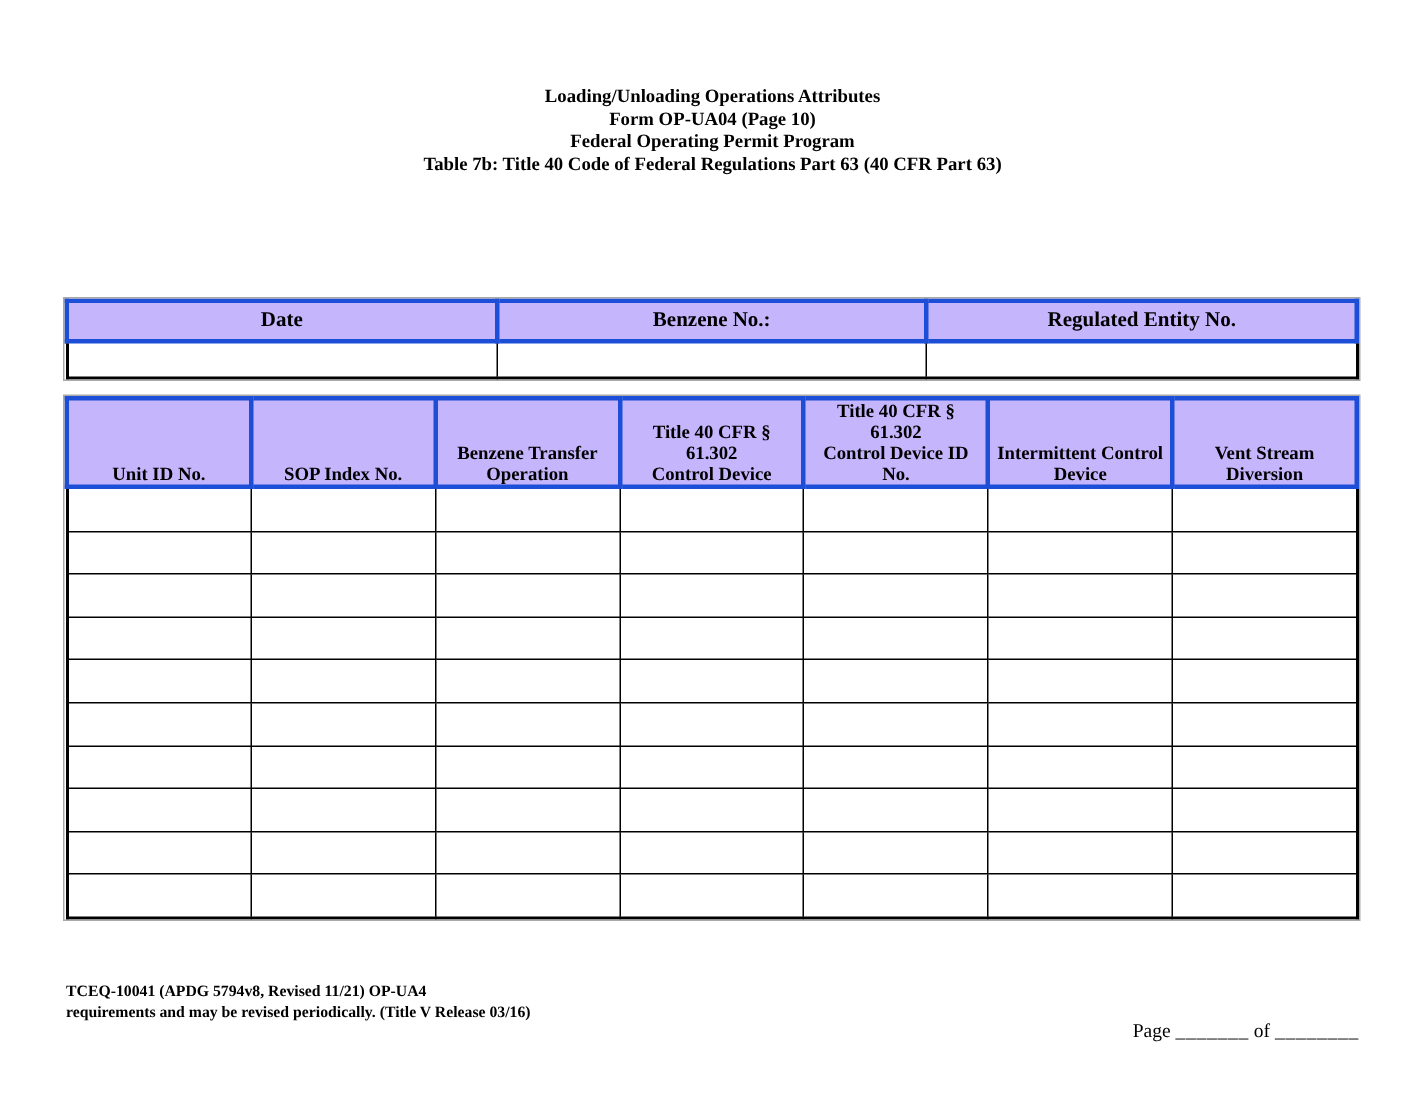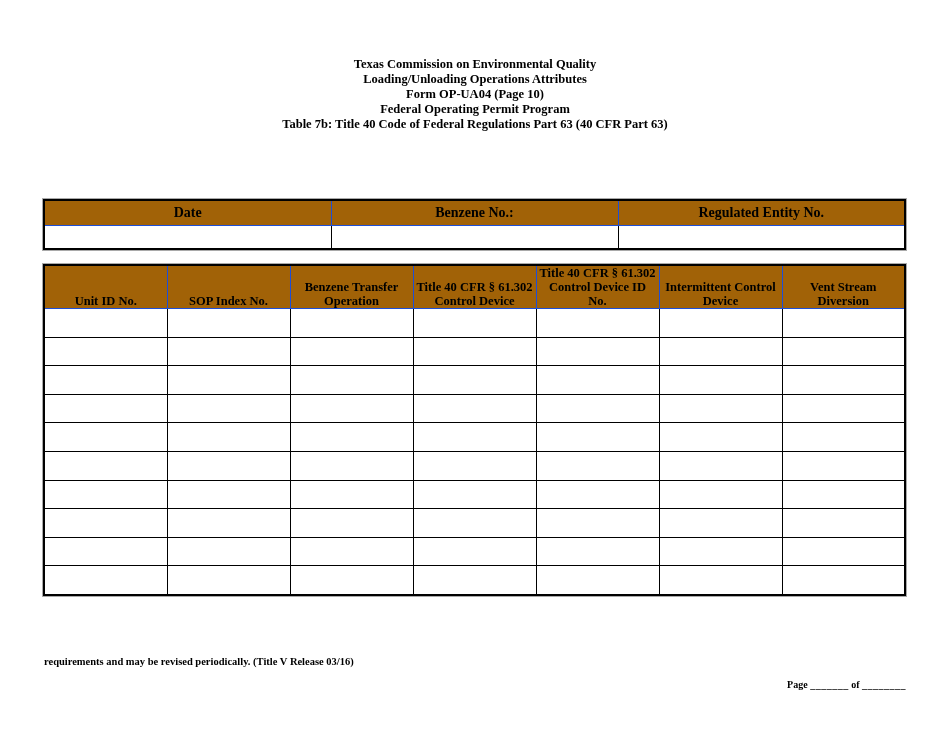--- a/index.html
+++ b/index.html
@@ -32,22 +32,22 @@
   table.form-table {
     position: absolute;
     left: 43px;
     width: 863px;
     border-collapse: collapse;
     table-layout: fixed;
     border: 2px solid #000;
     outline: 1px solid #a9a9a9;
   }
   table.form-table th {
-    background: #a16207;
-    border: 1px solid #1d4ed8;
+    background: #c4b5fd;
+    border: 3px solid #1d4ed8;
     font-weight: bold;
     text-align: center;
     padding: 0 2px;
   }
   table.form-table td {
     border: 1px solid #000;
     background: #ffffff;
     padding: 0;
   }
 
@@ -79,31 +79,30 @@
     left: 44px;
     top: 655px;
     font-size: 10.5px;
     line-height: 13.5px;
     font-weight: bold;
   }
   .footer-right {
     position: absolute;
     right: 44px;
     top: 679px;
-    font-size: 10px;
-    font-weight: bold;
+    font-size: 13px;
+    font-weight: normal;
     white-space: nowrap;
   }
   .footer-right .blank { letter-spacing: 0.5px; }
 </style>
 </head>
 <body>
 
 <header class="doc-header">
-  <div>Texas Commission on Environmental Quality</div>
   <div>Loading/Unloading Operations Attributes</div>
   <div>Form OP-UA04 (Page 10)</div>
   <div>Federal Operating Permit Program</div>
   <div>Table 7b: Title 40 Code of Federal Regulations Part 63 (40 CFR Part 63)</div>
 </header>
 
 <table class="form-table info-table">
   <thead>
     <tr>
       <th>Date</th>
@@ -225,20 +224,21 @@
       <td></td>
       <td></td>
       <td></td>
       <td></td>
       <td></td>
     </tr>
     </tbody>
 </table>
 
 <div class="footer-left">
+  <div>TCEQ-10041 (APDG 5794v8, Revised 11/21) OP-UA4</div>
   <div>requirements and may be revised periodically. (Title V Release 03/16)</div>
 </div>
 
 <div class="footer-right">
   <span>Page</span>
   <span class="blank">_______</span>
   <span>of</span>
   <span class="blank">________</span>
 </div>
 

